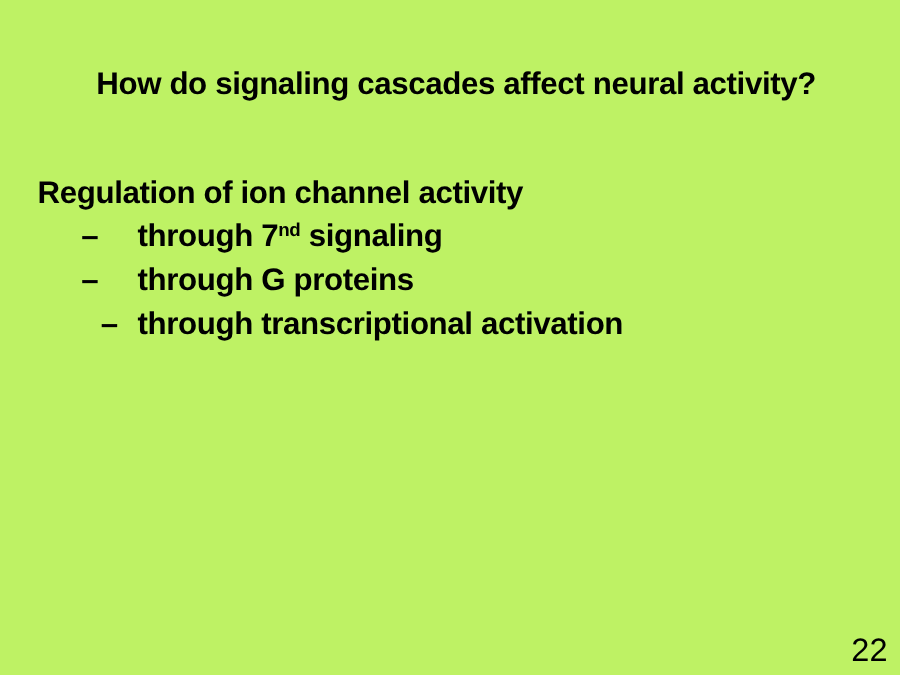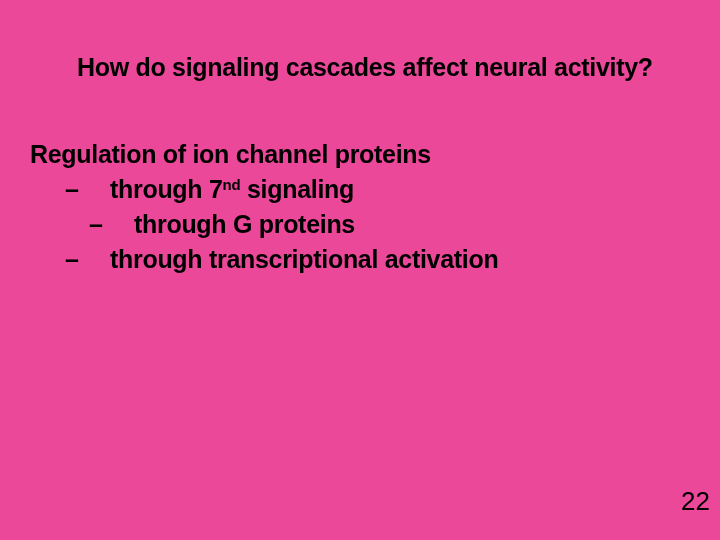--- a/index.html
+++ b/index.html
@@ -1,20 +1,20 @@
 <!DOCTYPE html>
 <html><head>
 <meta charset="utf-8">
 <style>
   html, body { margin: 0; padding: 0; }
   .slide {
     position: relative;
     width: 720px;
     height: 540px;
-    background: #ec4899;
+    background: #bef264;
     color: #000000;
     font-family: "Liberation Sans", sans-serif;
     overflow: hidden;
   }
   .line {
     position: absolute;
     white-space: nowrap;
     line-height: 1;
     letter-spacing: -0.3px;
   }
@@ -29,48 +29,48 @@
     top: 142px;
     font-size: 25px;
     font-weight: bold;
   }
   .bullet {
     left: 65px;
     font-size: 25px;
     font-weight: bold;
   }
   .bullet-1 { top: 177px; }
-  .bullet-2 { top: 212px; margin-left: 24px; }
-  .bullet-3 { top: 247px; }
+  .bullet-2 { top: 212px; }
+  .bullet-3 { top: 247px; text-align: center; }
   .bullet .marker {
     display: inline-block;
     width: 45px;
   }
   .bullet sup {
     font-size: 15px;
     vertical-align: 8px;
     letter-spacing: -0.3px;
     line-height: 0;
   }
   .page-number {
     right: 10px;
-    top: 488px;
+    top: 507px;
     font-size: 26px;
     font-weight: normal;
     letter-spacing: 0;
   }
 </style>
 </head>
 <body>
 
 <div class="slide">
 
   <div class="line slide-title">How do signaling cascades affect neural activity?</div>
 
-  <div class="line body-heading">Regulation of ion channel proteins</div>
+  <div class="line body-heading">Regulation of ion channel activity</div>
 
   <div class="line bullet bullet-1">
     <span class="marker">–</span><span class="btext"><span>through 7</span><sup>nd</sup><span> signaling</span></span>
   </div>
 
   <div class="line bullet bullet-2">
     <span class="marker">–</span><span class="btext"><span>through G proteins</span><sup></sup><span></span></span>
   </div>
 
   <div class="line bullet bullet-3">

